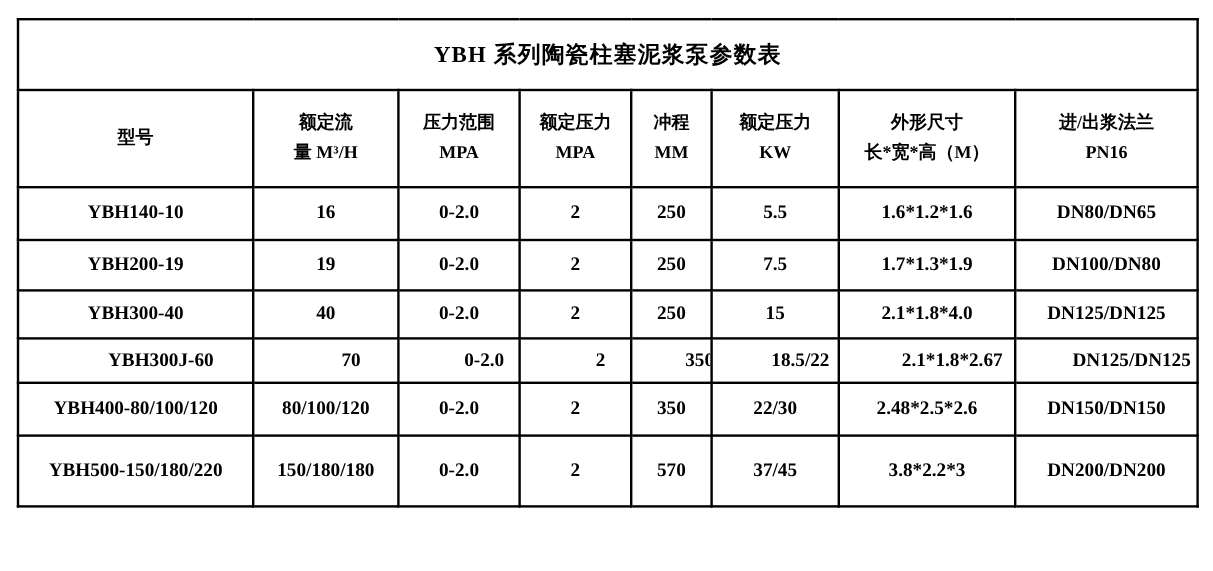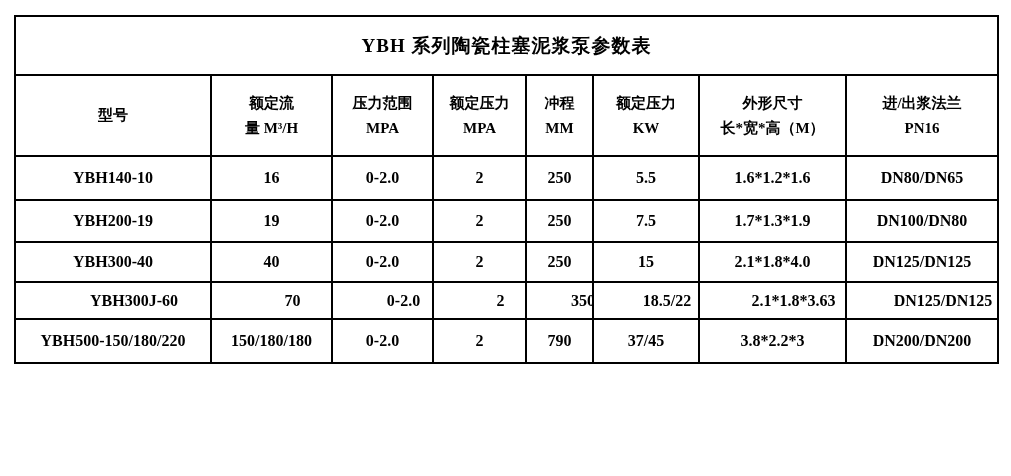--- a/index.html
+++ b/index.html
@@ -139,28 +139,38 @@
           <td>2.1*1.8*4.0</td>
           <td>DN125/DN125</td>
         </tr>
         <tr>
           <td>YBH300J-60</td>
           <td>70</td>
           <td>0-2.0</td>
           <td>2</td>
           <td>350</td>
           <td>18.5/22</td>
-          <td>2.1*1.8*3.63</td>
+          <td>2.1*1.8*2.67</td>
           <td>DN125/DN125</td>
+        </tr>
+        <tr>
+          <td>YBH400-80/100/120</td>
+          <td>80/100/120</td>
+          <td>0-2.0</td>
+          <td>2</td>
+          <td>350</td>
+          <td>22/30</td>
+          <td>2.48*2.5*2.6</td>
+          <td>DN150/DN150</td>
         </tr>
         <tr>
           <td>YBH500-150/180/220</td>
           <td>150/180/180</td>
           <td>0-2.0</td>
           <td>2</td>
-          <td>790</td>
+          <td>570</td>
           <td>37/45</td>
           <td>3.8*2.2*3</td>
           <td>DN200/DN200</td>
         </tr>
       </tbody>
   </table>
 </div>
 
 </body></html>

